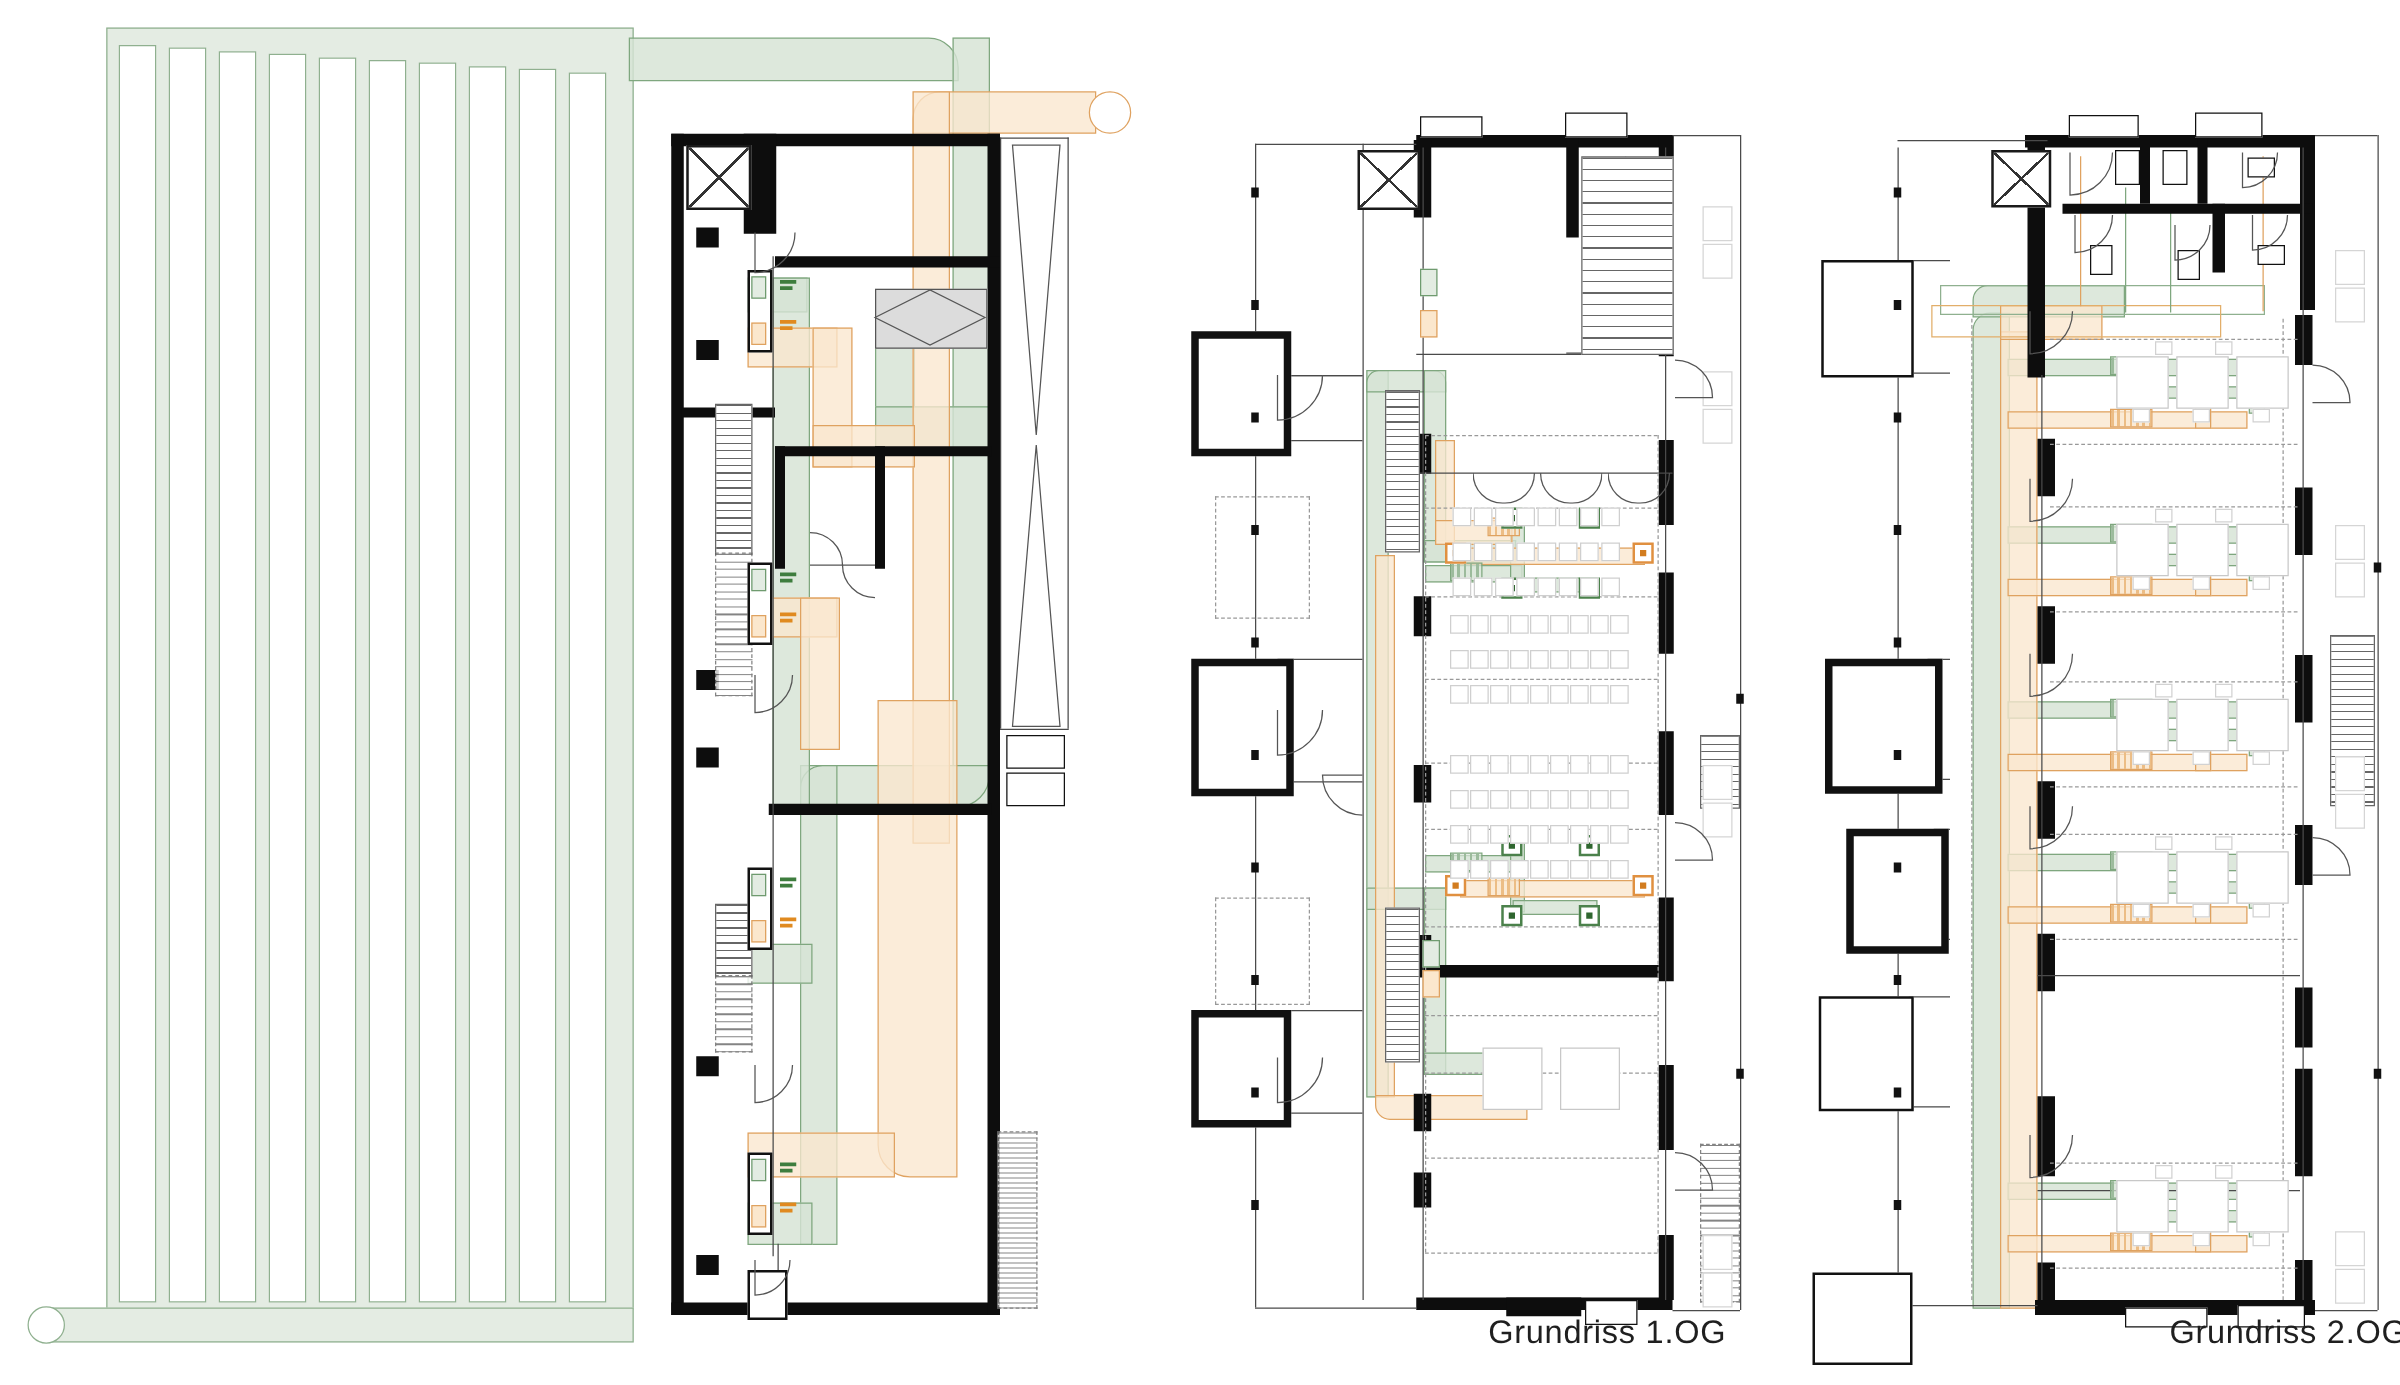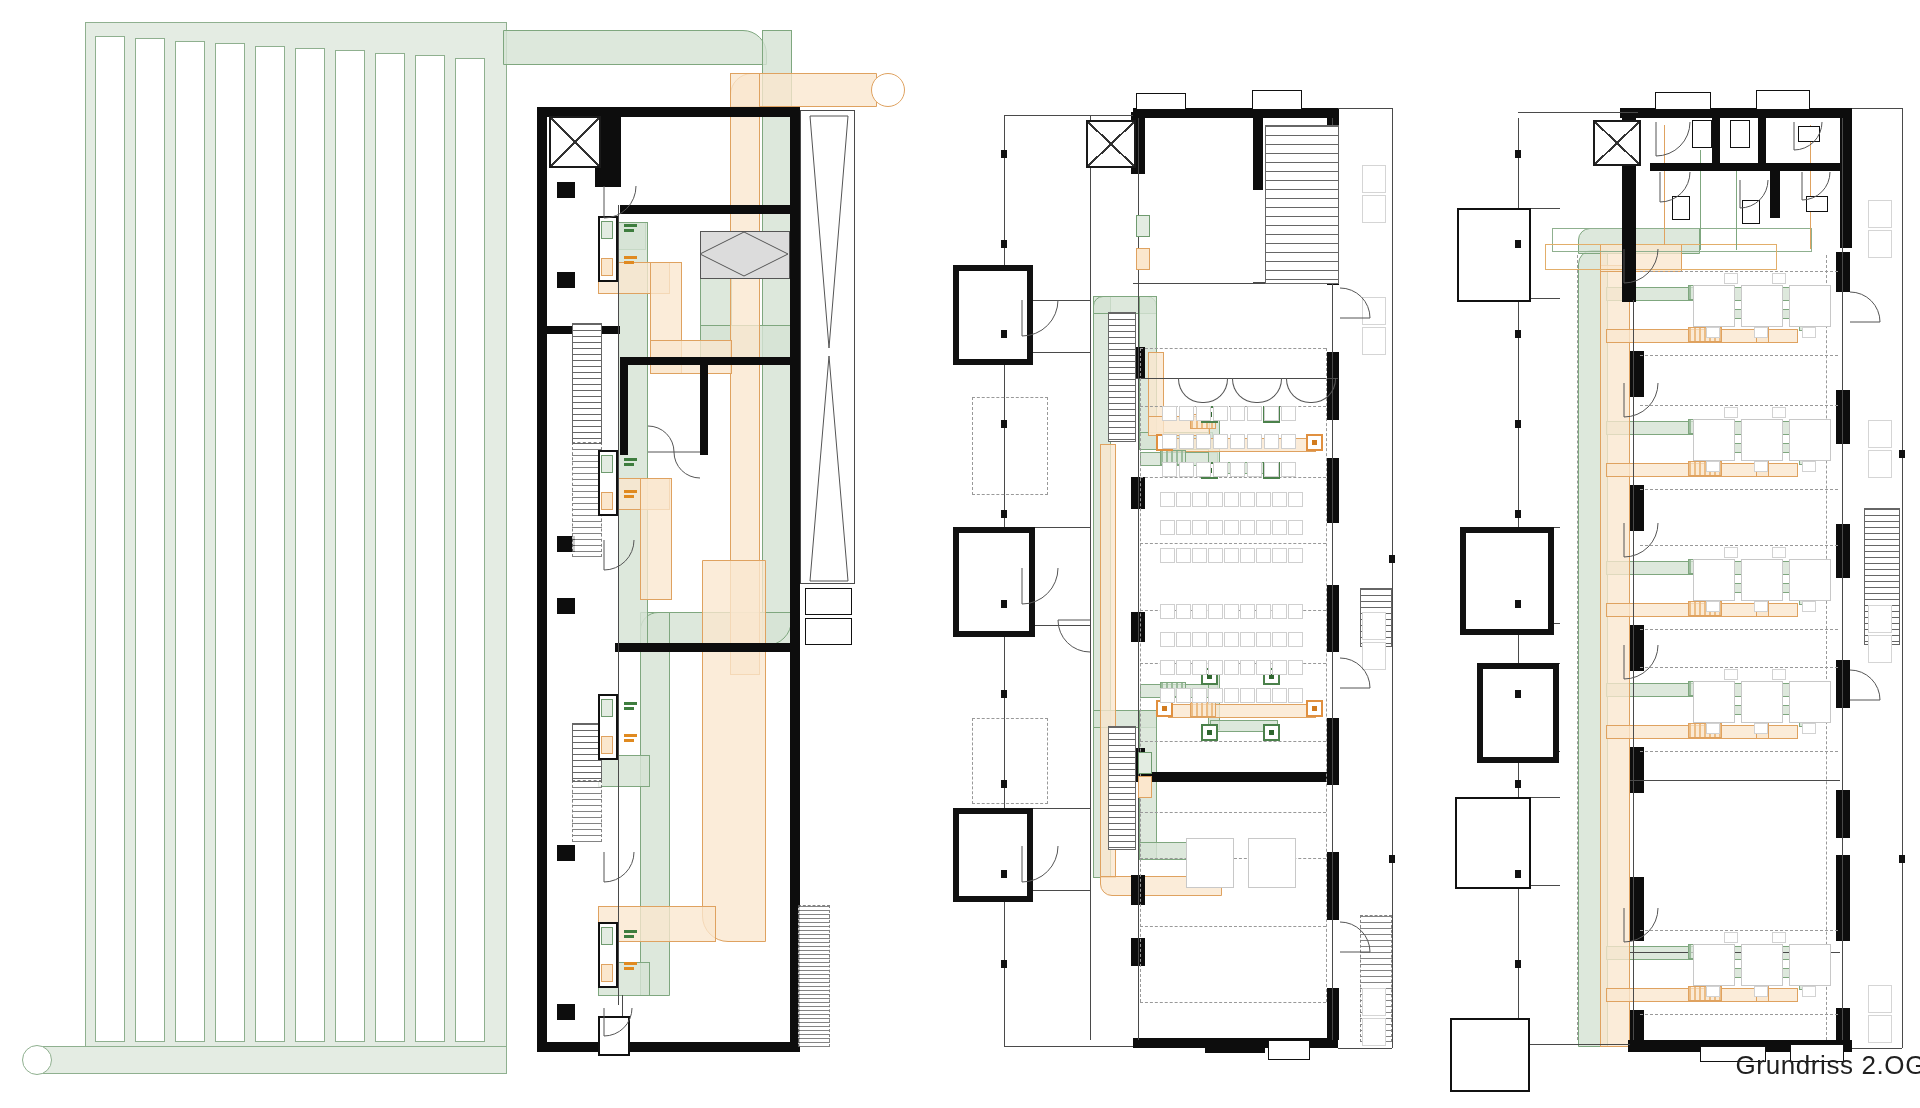--- a/index.html
+++ b/index.html
@@ -632,14 +632,15 @@
         <path d="M 1690 172 A 30 30 0 0 1 1660 202 L 1660 172" fill="none" stroke="#555" stroke-width="1"></path>
         <path d="M 1768 180 A 28 28 0 0 1 1740 208 L 1740 180" fill="none" stroke="#555" stroke-width="1"></path>
         <path d="M 1830 172 A 28 28 0 0 1 1802 200 L 1802 172" fill="none" stroke="#555" stroke-width="1"></path>
         <path d="M 1850 292 A 30 30 0 0 1 1880 322 L 1850 322" fill="none" stroke="#555" stroke-width="1"></path>
         <path d="M 1850 670 A 30 30 0 0 1 1880 700 L 1850 700" fill="none" stroke="#555" stroke-width="1"></path>
         <polygon points="810,116 848,116 829,348" fill="none" stroke="#555" stroke-width="1"></polygon>
         <polygon points="829,356 810,581 848,581" fill="none" stroke="#555" stroke-width="1"></polygon>
         <polygon points="700,254 744,232 788,254 744,276" fill="none" stroke="#555" stroke-width="1"></polygon>
       </svg>
     </div>
+  <div class="abs caption" style="left:1061px;top:1050px">Grundriss 1.OG</div>
   <div class="abs caption" style="left:1606px;top:1050px">Grundriss 2.OG</div>
 </div>
 
 </body></html>

